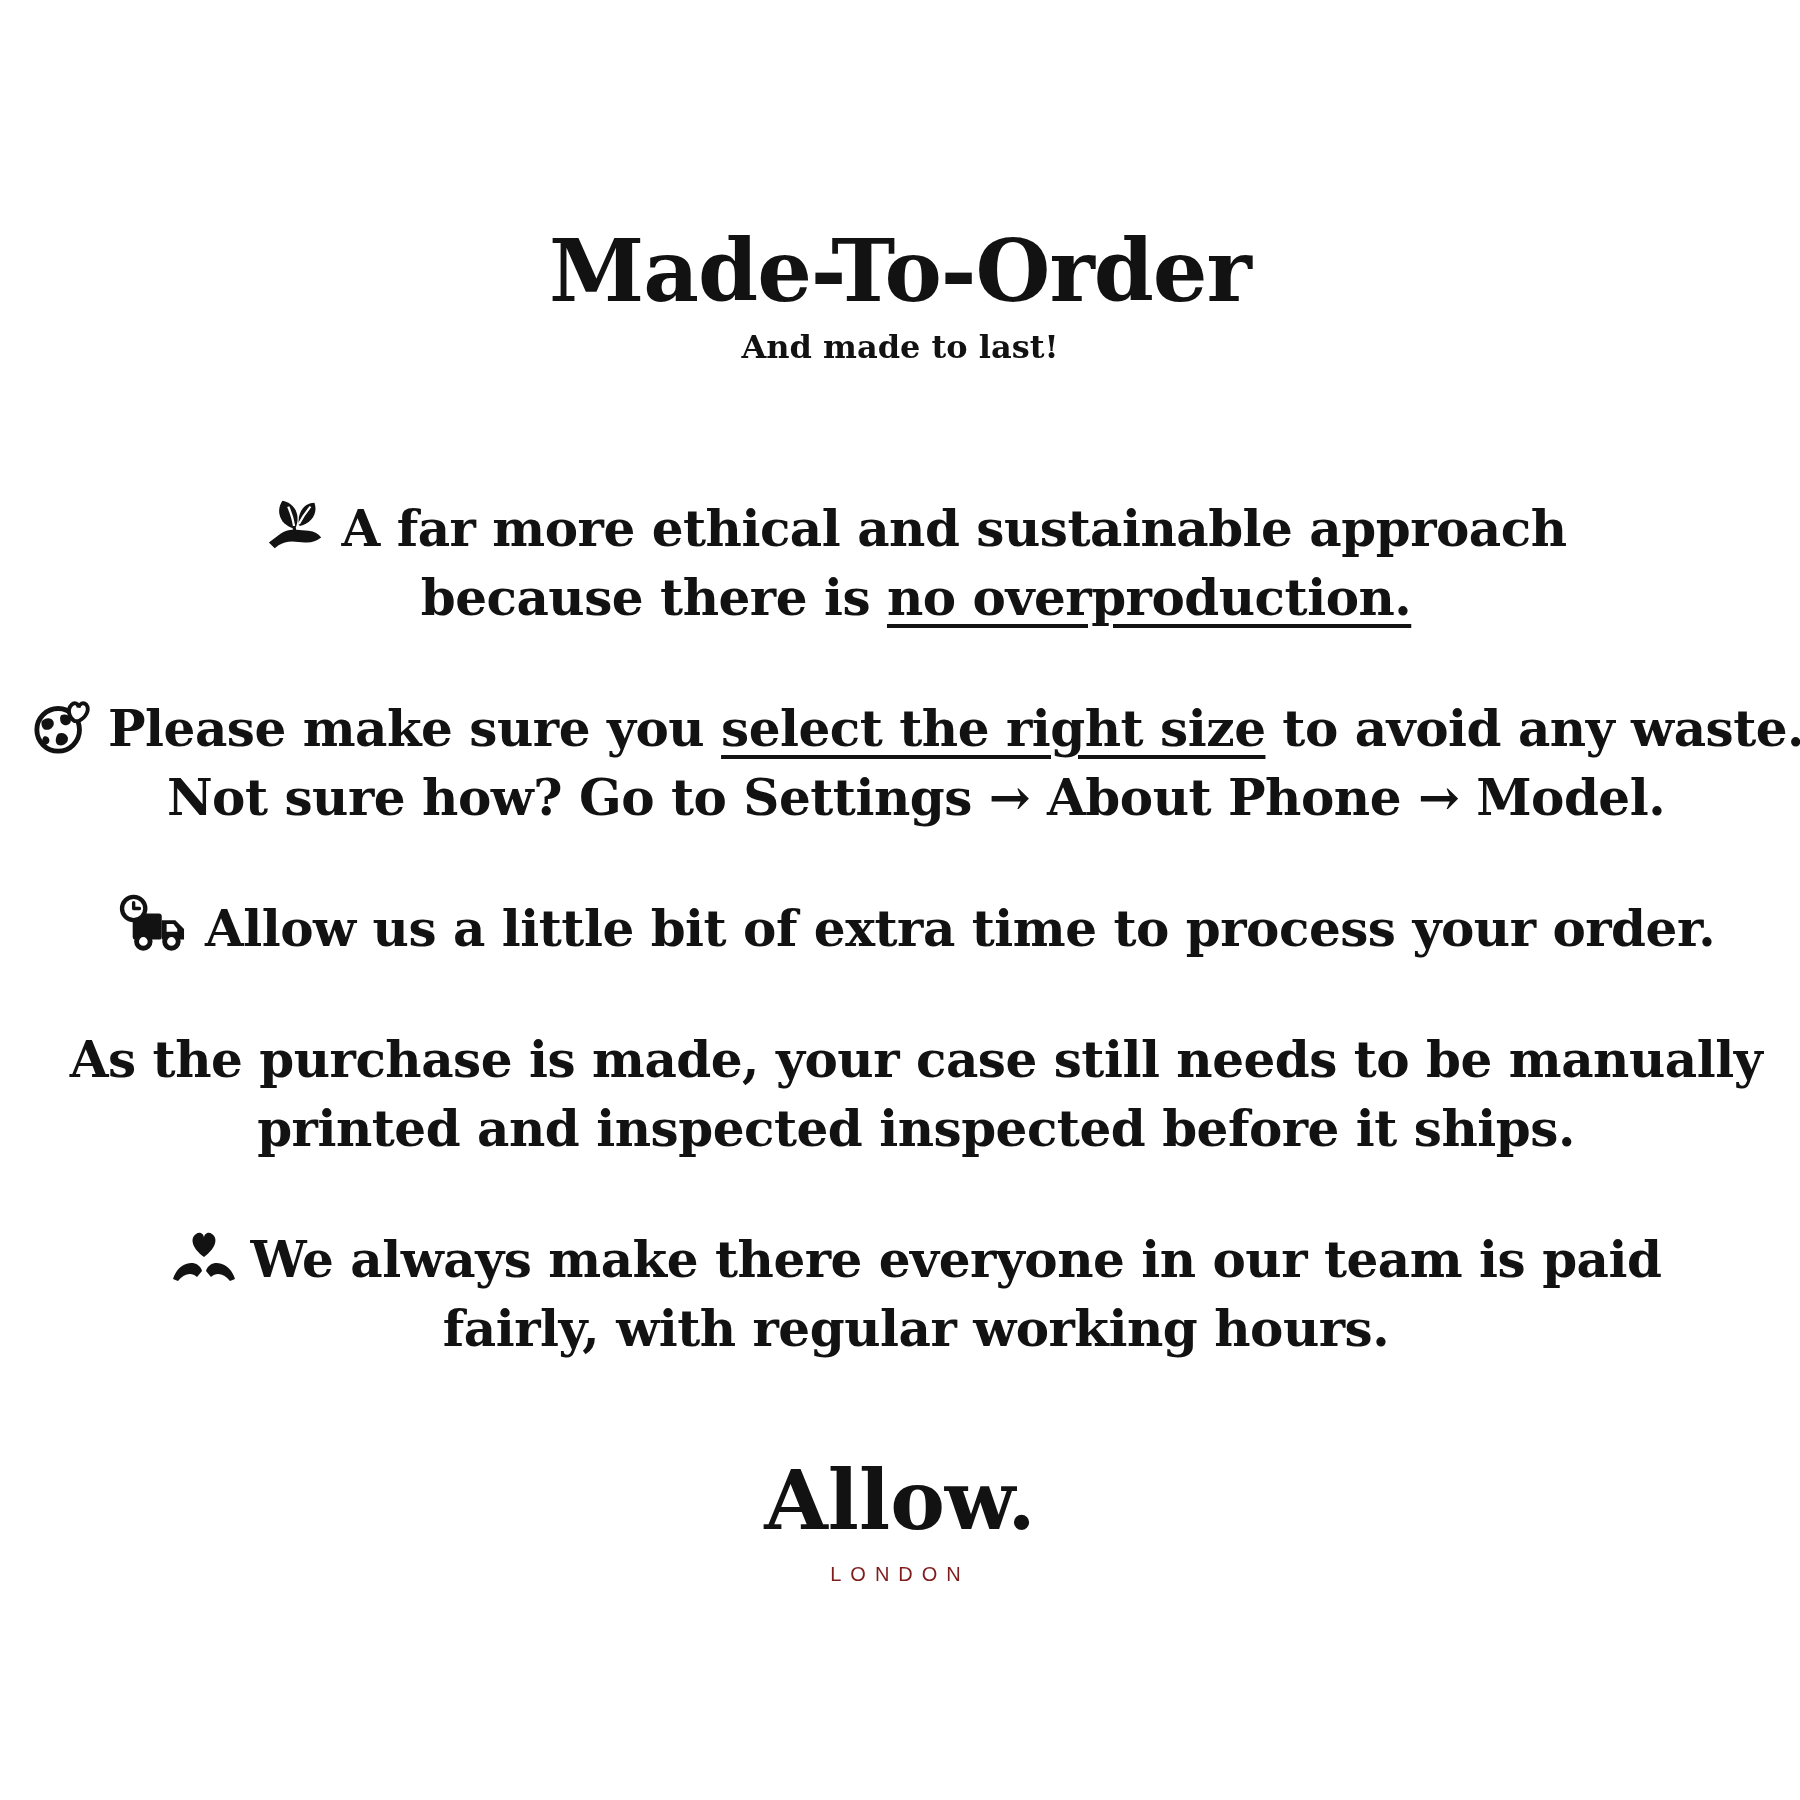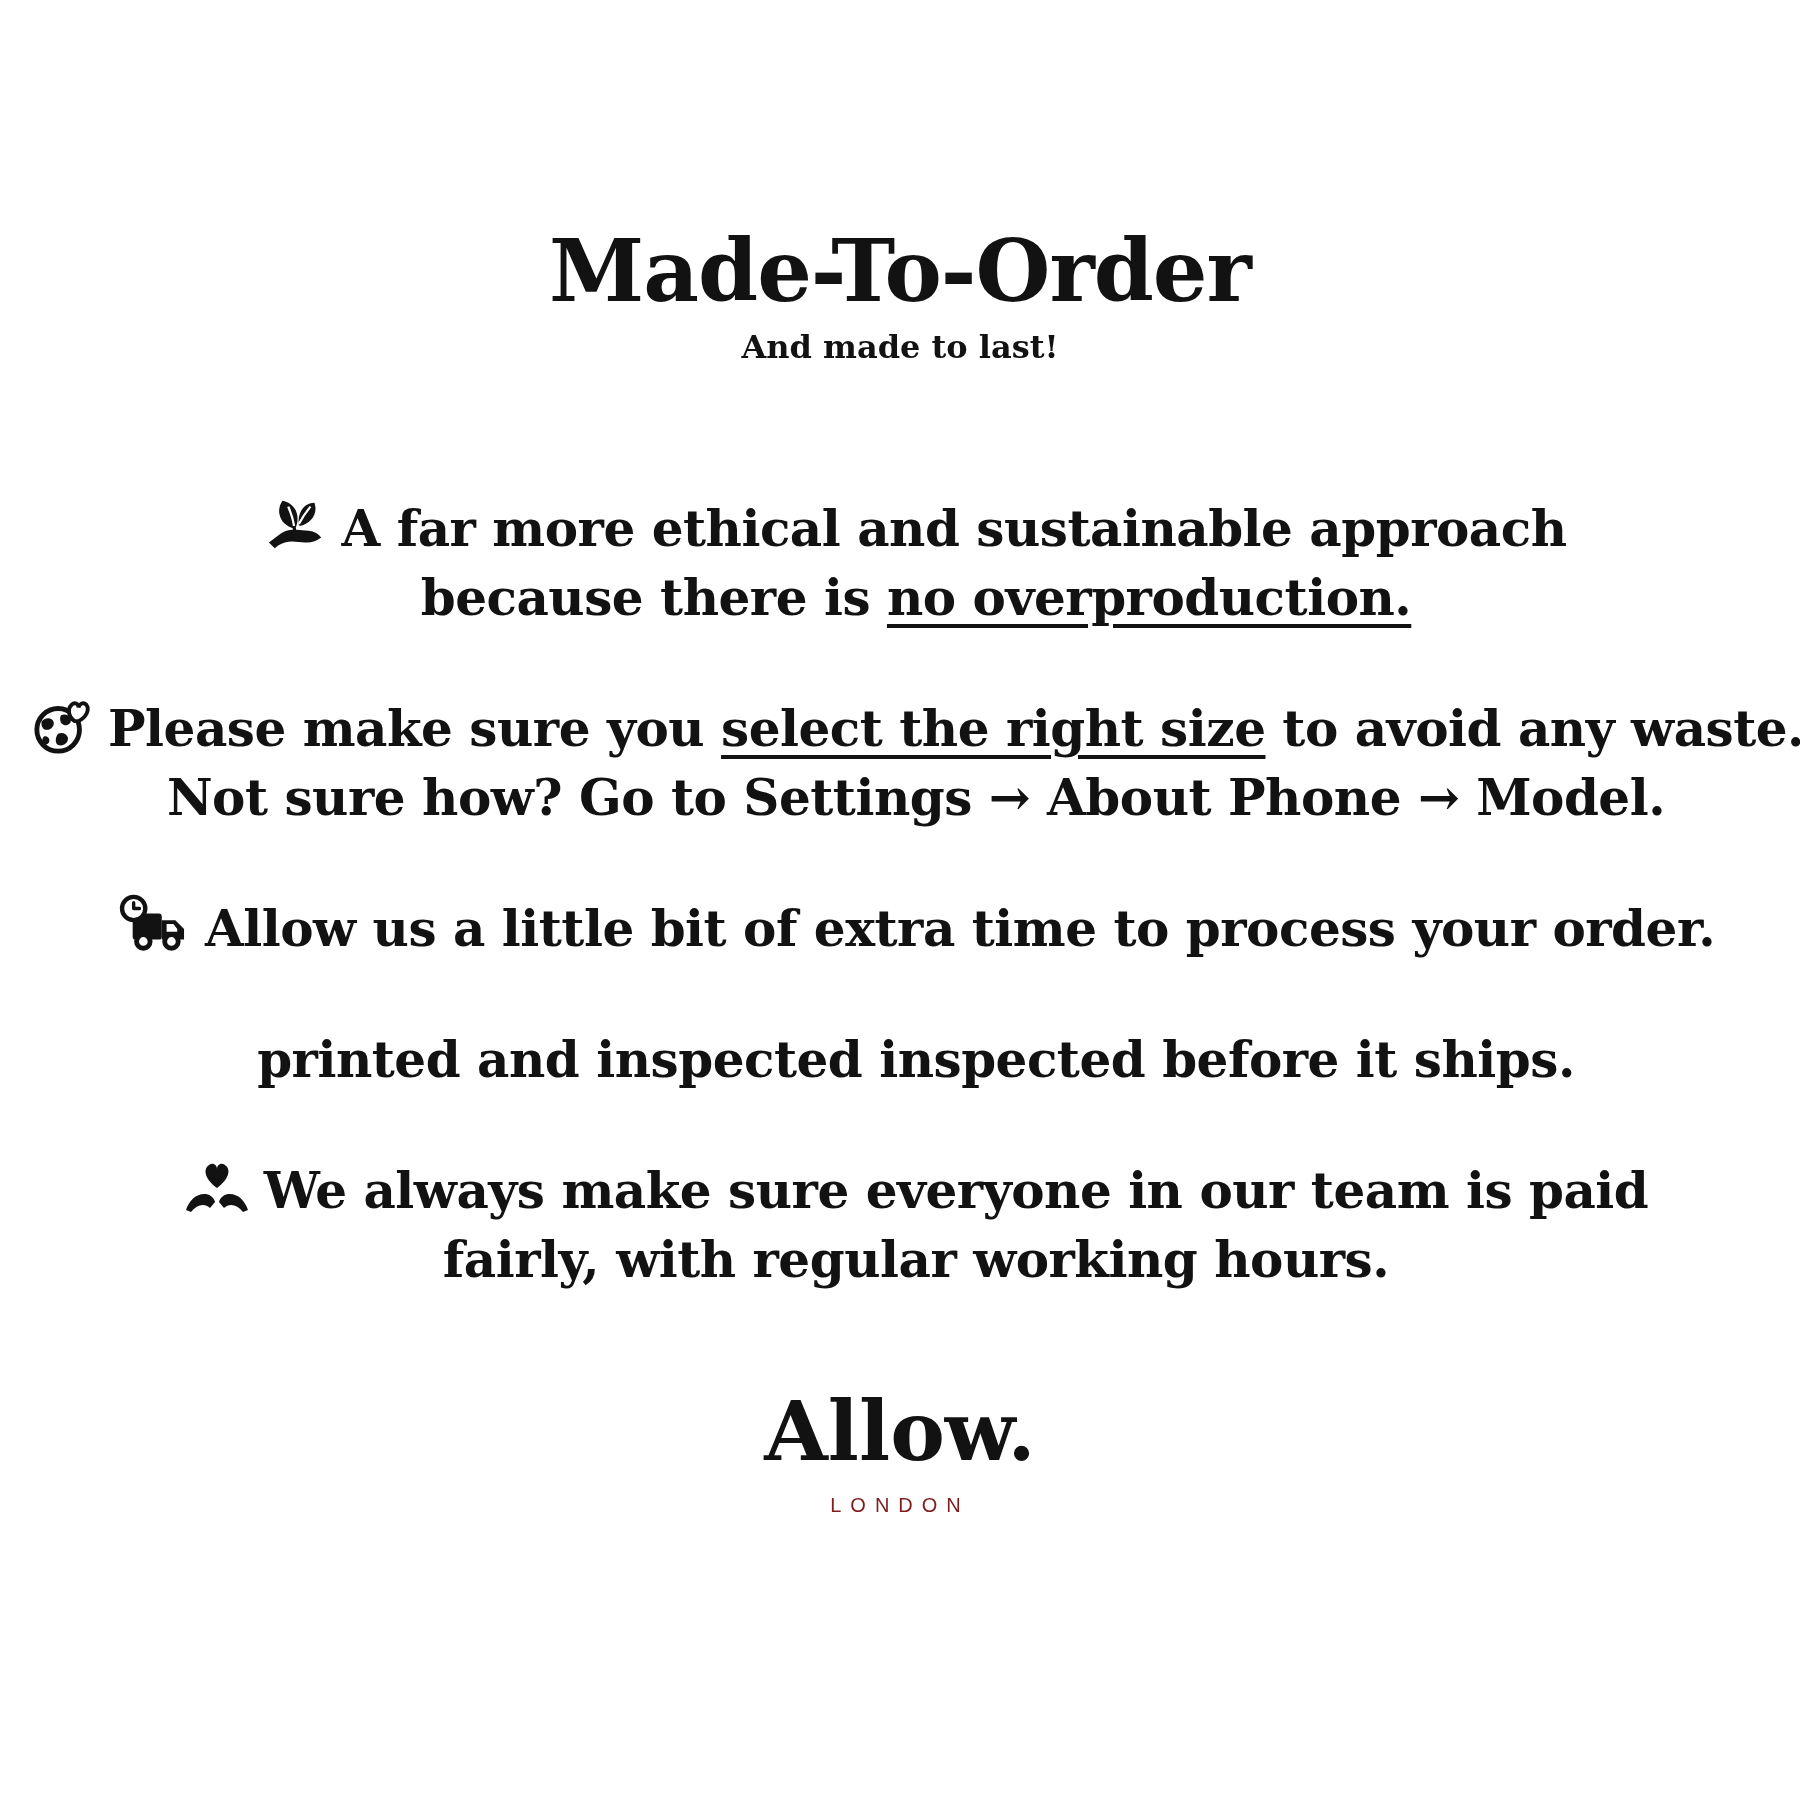--- a/index.html
+++ b/index.html
@@ -119,32 +119,33 @@
             <circle cx="27" cy="49" r="7" fill="#ffffff" stroke="#121212" stroke-width="5"></circle>
             <circle cx="56" cy="49" r="7" fill="#ffffff" stroke="#121212" stroke-width="5"></circle>
             <circle cx="17" cy="15" r="12" fill="#ffffff" stroke="#121212" stroke-width="4.5"></circle>
             <path d="M17 9 V15 H23" stroke="#121212" stroke-width="3.5" fill="none" stroke-linecap="round" stroke-linejoin="round"></path>
           </svg>
         </span><span>Allow us a little bit of extra time to process your order.</span>
       </div>
     </div>
 
     <div class="para">
+      <div class="line">As the purchase is made, your case still needs to be manually</div>
       <div class="line">printed and inspected inspected before it ships.</div>
     </div>
 
     <div class="para">
       <div class="line">
         <span class="ic">
           <svg width="66" height="60" viewBox="0 0 66 60" fill="none" xmlns="http://www.w3.org/2000/svg">
             <path d="M33 30 C22 22 18 12 25 7 C29 4 33 7 33 11 C33 7 37 4 41 7 C48 12 44 22 33 30 Z" fill="#121212"></path>
             <path d="M2 52 C5 42 13 35 22 36 C27 37 30 40 31 44 L26 50 C21 45 13 46 7 54 Z" fill="#121212"></path>
             <path d="M64 52 C61 42 53 35 44 36 C39 37 36 40 35 44 L40 50 C45 45 53 46 59 54 Z" fill="#121212"></path>
           </svg>
-        </span><span>We always make sure everyone in our team is paid</span>
+        </span><span>We always make there everyone in our team is paid</span>
       </div>
       <div class="line">fairly, with regular working hours.</div>
     </div>
 
   </div>
 
   <div class="footer">
     <div class="brand">Allow.</div>
     <div class="city">LONDON</div>
   </div>

